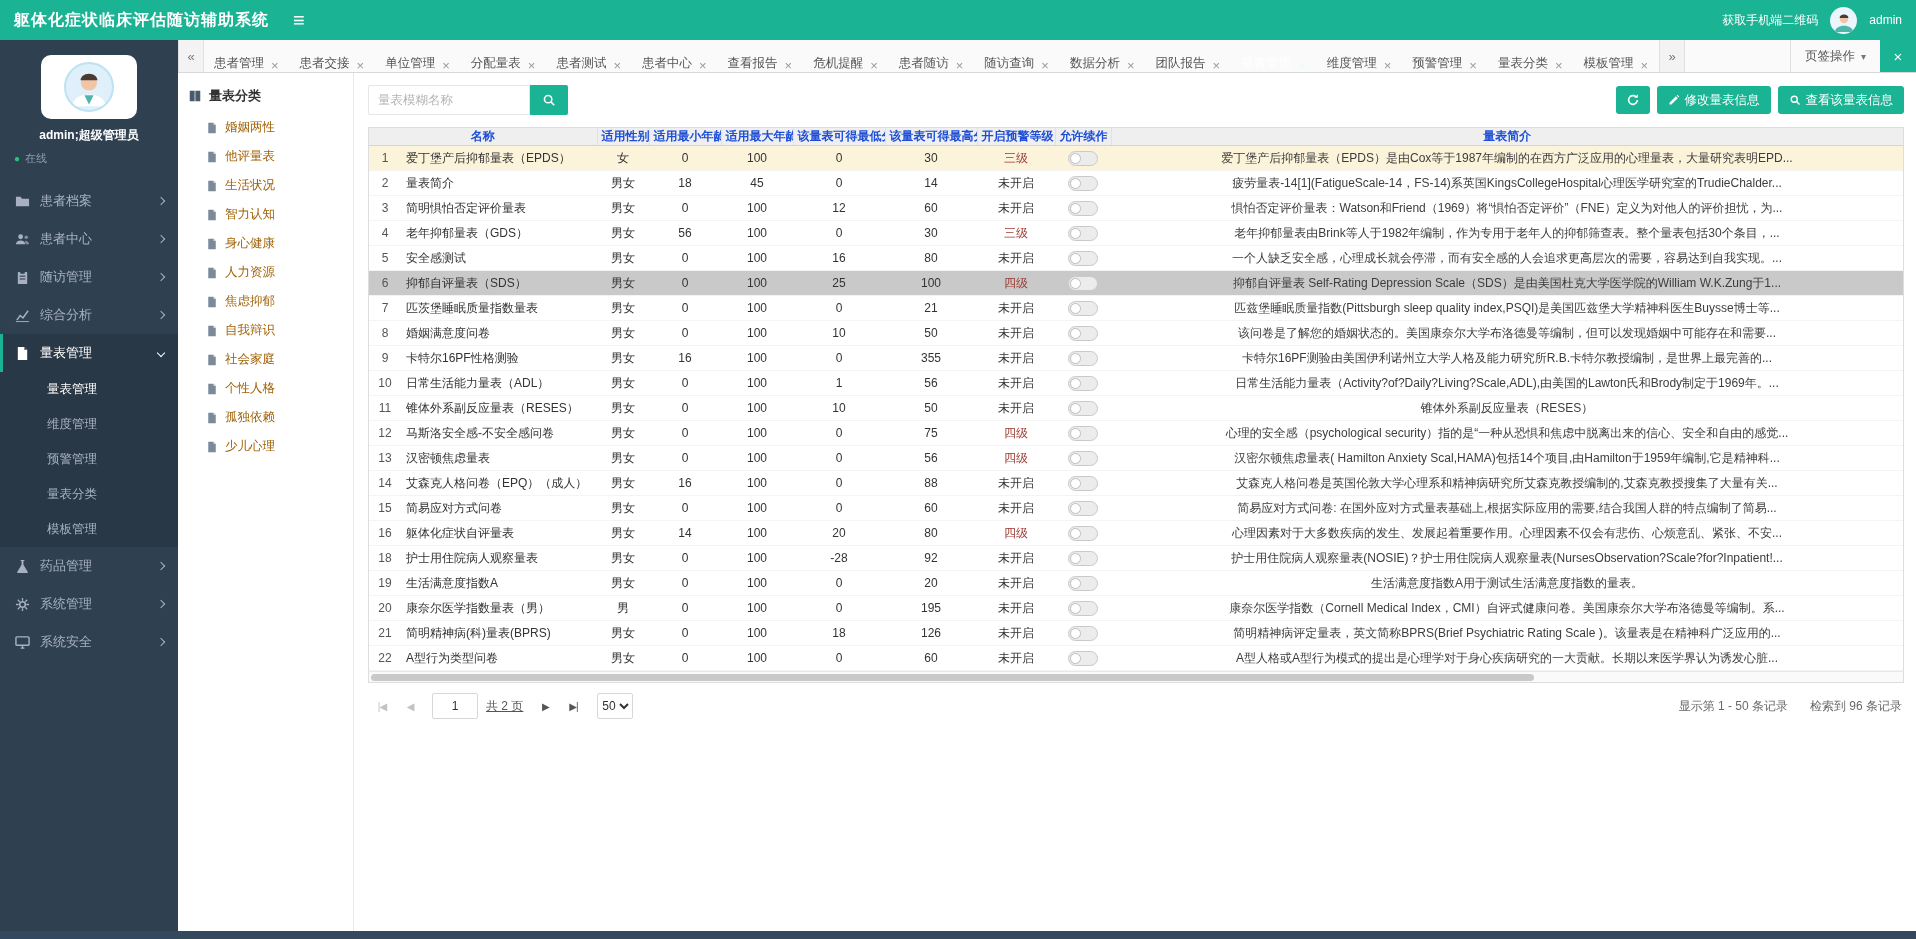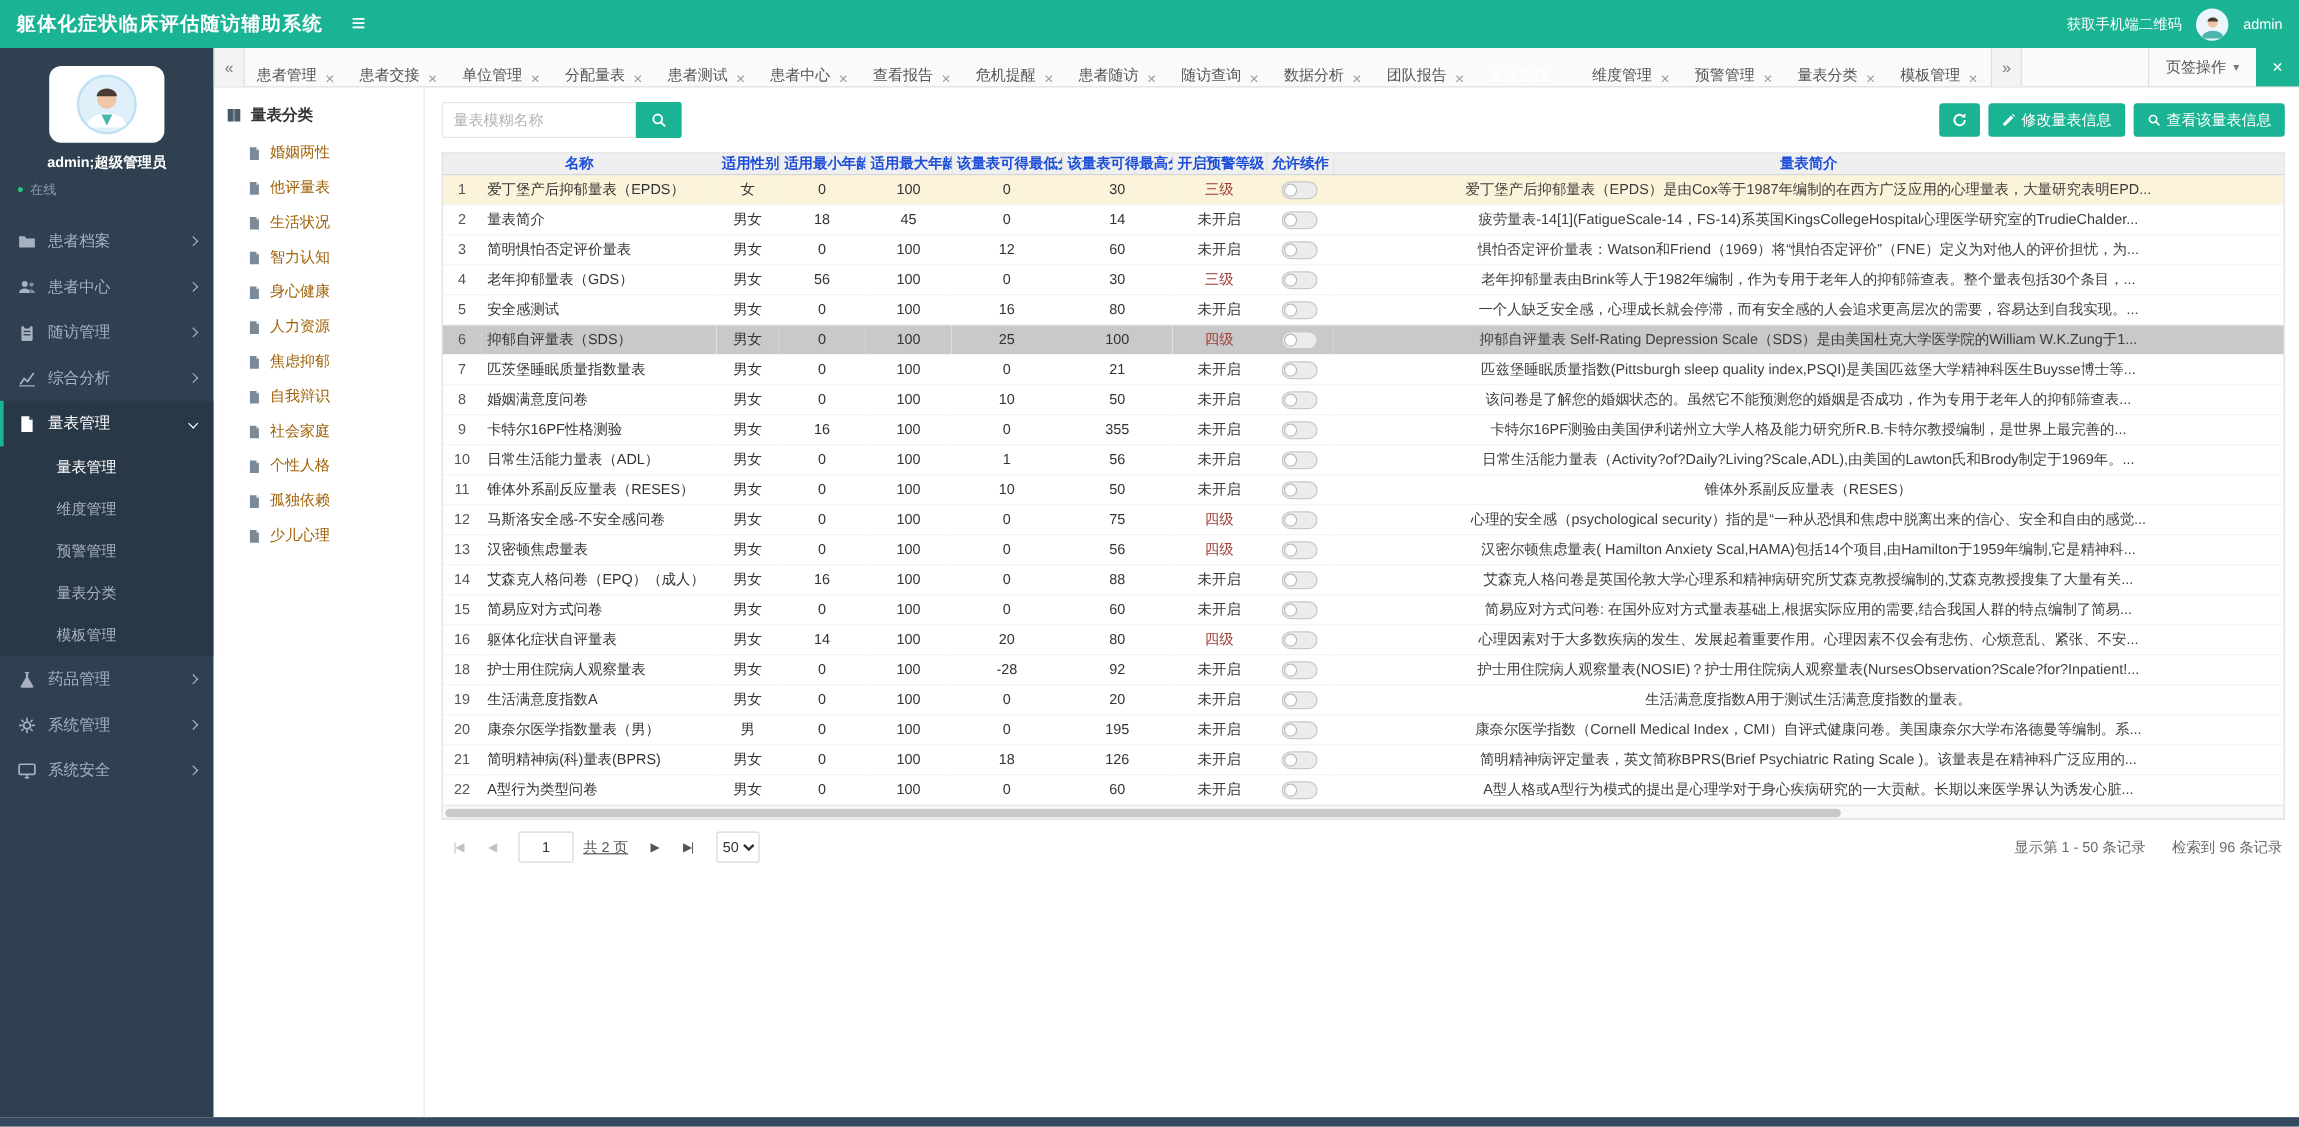--- a/index.html
+++ b/index.html
@@ -647,21 +647,21 @@
                     <td class="c-name">婚姻满意度问卷</td>
                     <td class="c-center">男女</td>
                     <td class="c-center">0</td>
                     <td class="c-center">100</td>
                     <td class="c-center">10</td>
                     <td class="c-center">50</td>
                     <td class="c-center warn">未开启</td>
                     <td class="c-center">
                       <span class="toggle"><span class="knob"></span></span>
                     </td>
-                    <td class="c-desc">该问卷是了解您的婚姻状态的。虽然它不能预测您的婚姻是否成功，作为专用于老年人的抑郁筛查表...</td>
+                    <td class="c-desc">该问卷是了解您的婚姻状态的。美国康奈尔大学布洛德曼等编制，但可以发现婚姻中可能存在和需要...</td>
                   </tr>
 
                   <tr class="grid-row">
                     <td class="c-num">9</td>
                     <td class="c-name">卡特尔16PF性格测验</td>
                     <td class="c-center">男女</td>
                     <td class="c-center">16</td>
                     <td class="c-center">100</td>
                     <td class="c-center">0</td>
                     <td class="c-center">355</td>

